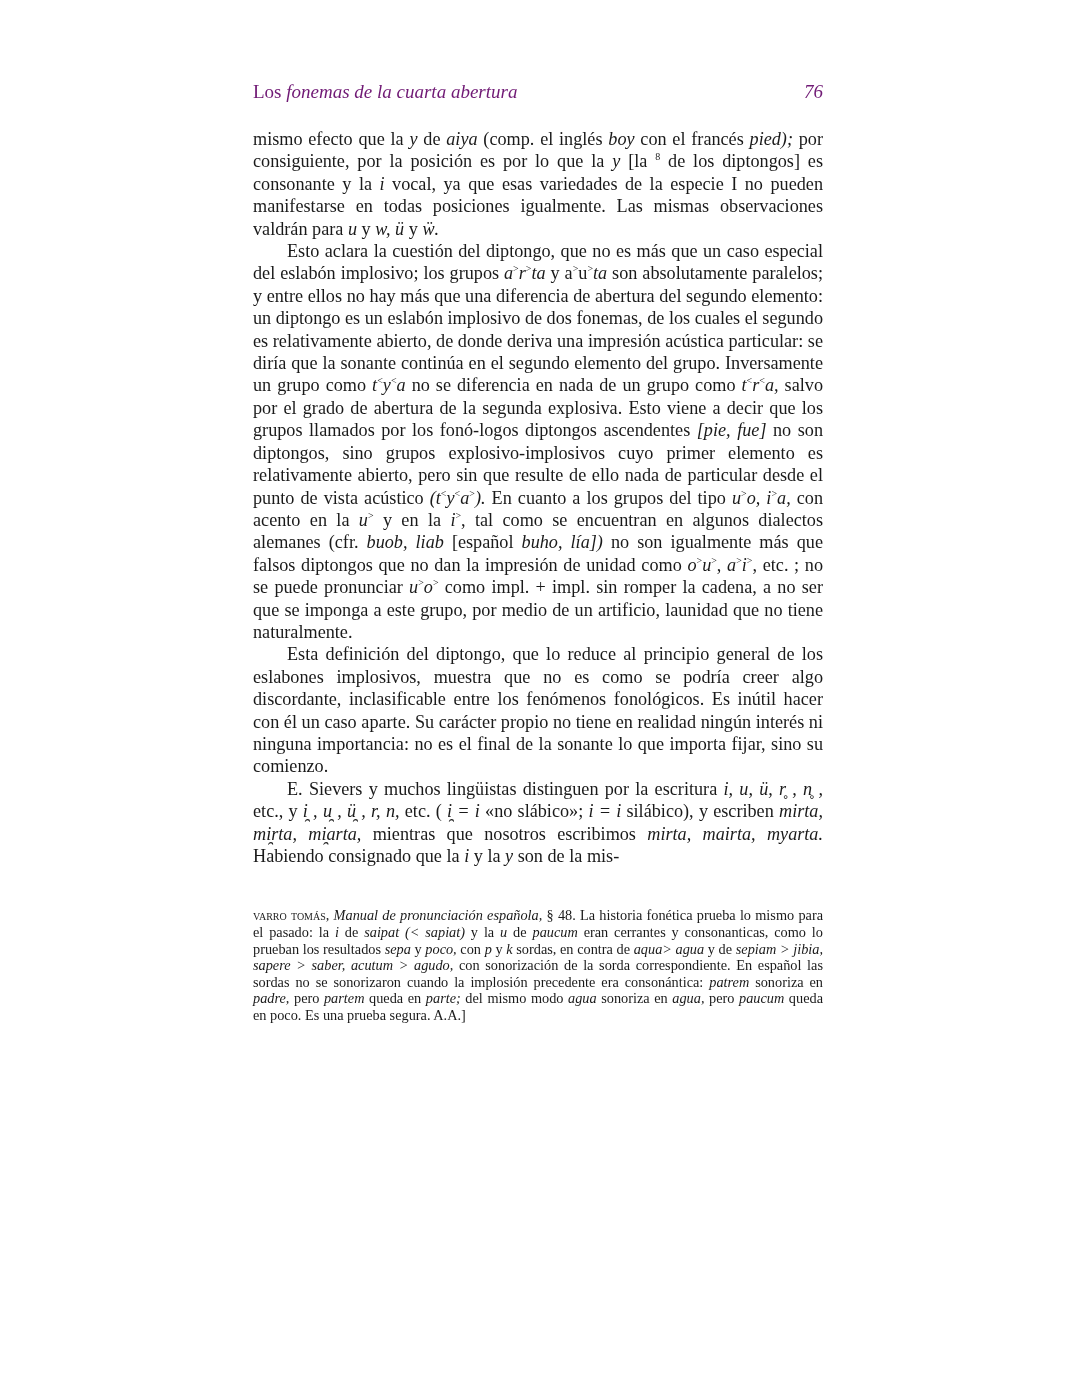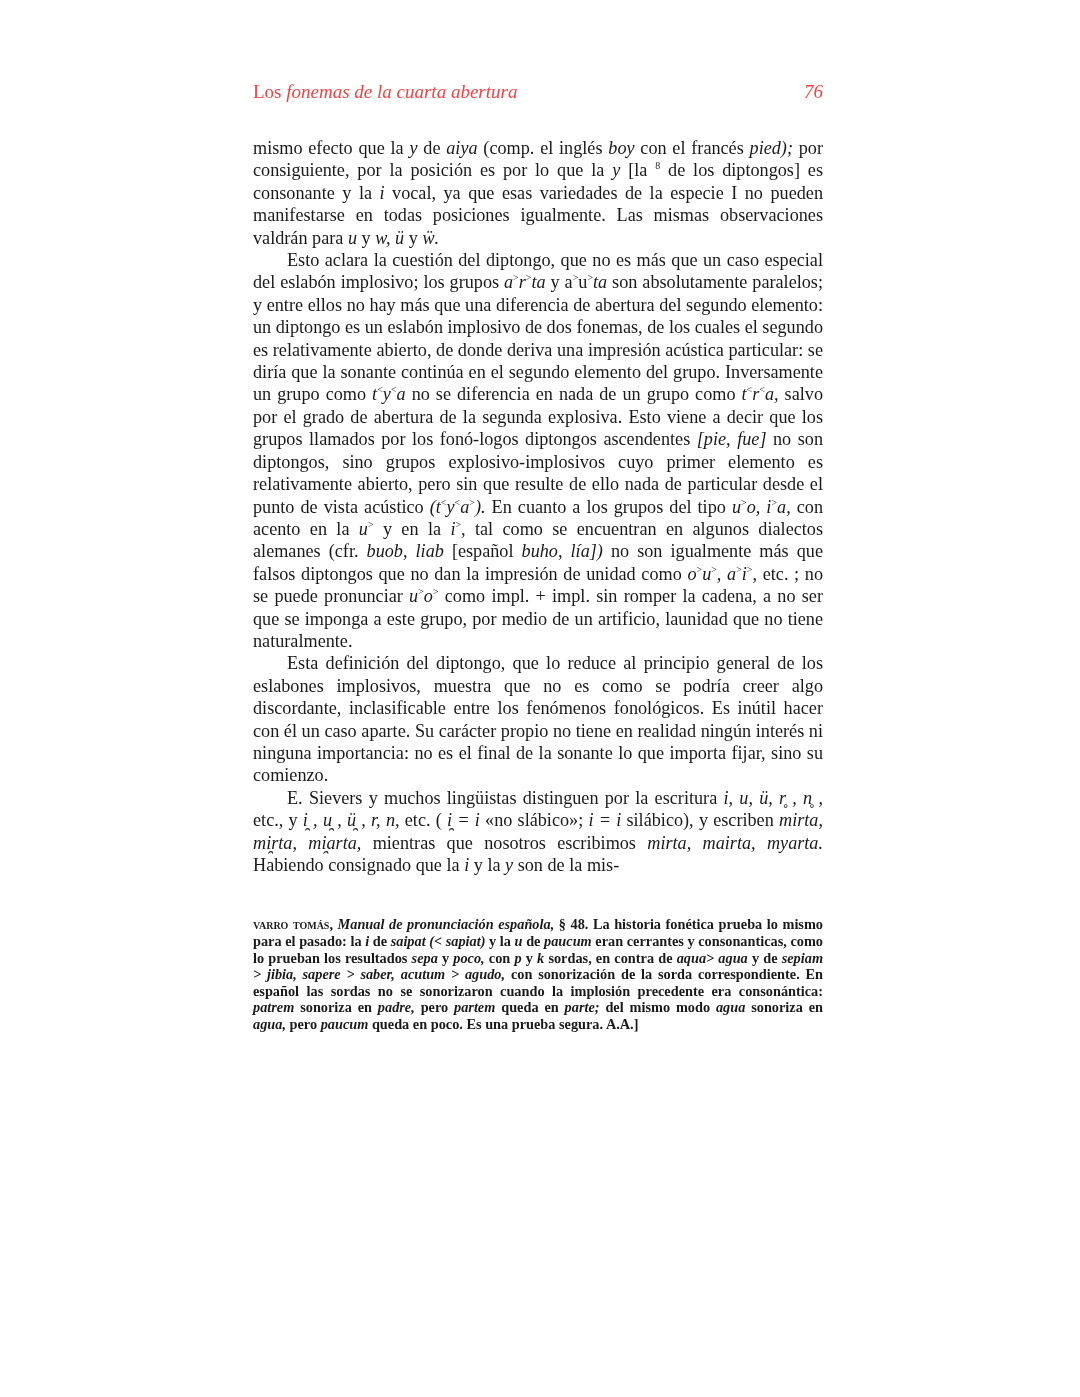--- a/index.html
+++ b/index.html
@@ -4,35 +4,35 @@
 <style>
   html, body { margin: 0; padding: 0; background: #ffffff; }
   body {
     width: 1080px; height: 1397px; position: relative; overflow: hidden;
     font-family: "Liberation Serif", "DejaVu Serif", serif;
     color: #1a1a1a;
   }
   .page { position: absolute; left: 253px; top: 80px; width: 570px; }
   .running-head {
     display: flex; justify-content: space-between; align-items: baseline;
-    font-size: 19px; line-height: 24px; color: #ef4444;
+    font-size: 19px; line-height: 24px; color: #701a75;
   }
   .running-head .title i, .running-head .num { font-style: italic; }
   .body-text {
-    margin-top: 33px;
+    margin-top: 24px;
     font-size: 18.2px; line-height: 22.4px; text-align: justify;
   }
   .body-text p { margin: 0; }
   .body-text p.indent { text-indent: 34px; }
   sup.m { font-size: 10px; line-height: 0; vertical-align: 7px; font-style: normal; }
   .footnote {
     margin-top: 40px;
     font-size: 14.3px; line-height: 16.6px; text-align: justify;
   }
-  .footnote p { margin: 0; font-weight: bold; }
+  .footnote p { margin: 0; }
   .sc { font-variant: small-caps; }
 </style>
 </head>
 <body>
 
 <div class="page">
   <div class="running-head">
     <span class="title"><span>Los</span> <i>fonemas de la cuarta abertura</i></span>
     <span class="num">76</span>
   </div>

